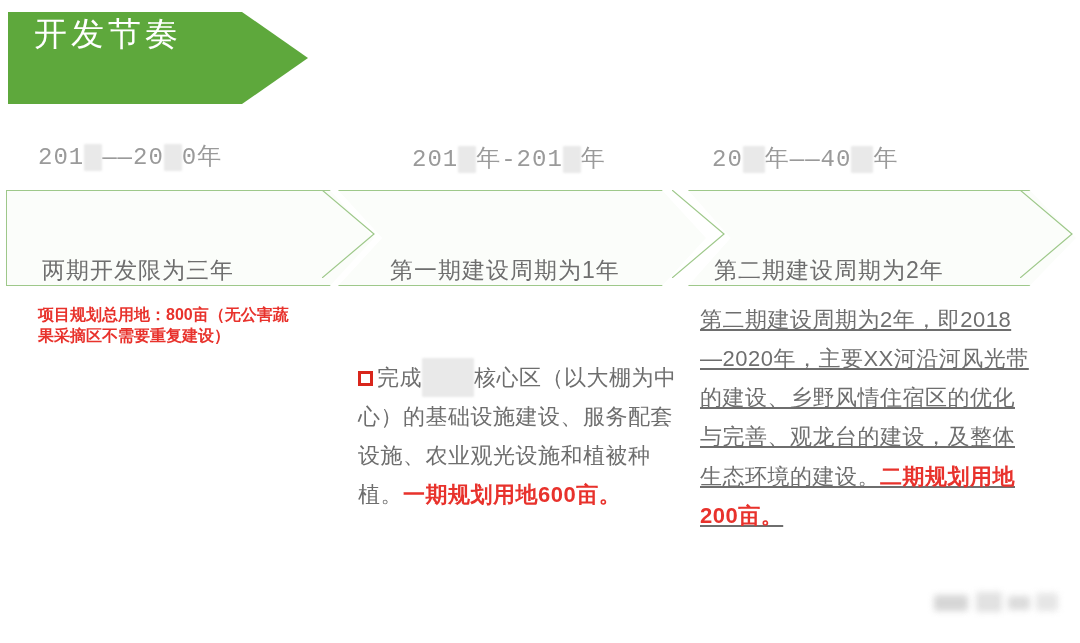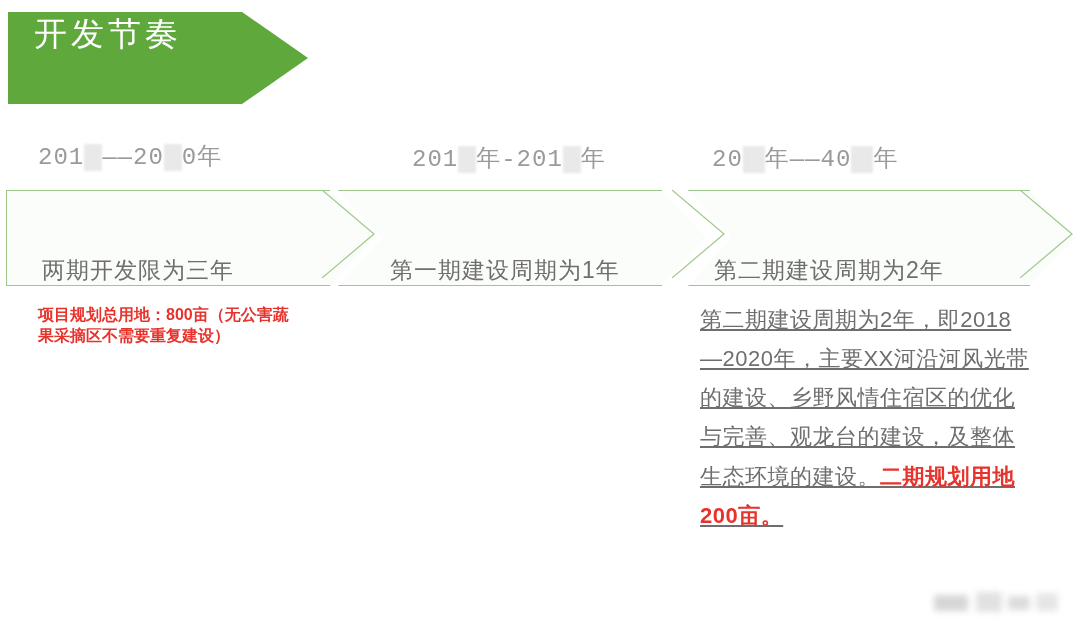--- a/index.html
+++ b/index.html
@@ -268,20 +268,23 @@
     </svg>
     <svg class="chev-arrow-line a3" viewBox="0 0 60 88">
       <polyline points="0,0 52,44 0,88" fill="none" stroke="#9EC88A" stroke-width="1.2"></polyline>
     </svg>
   </div>
 
   <div class="col col1">
     <p class="para red">项目规划总用地：800亩（无公害蔬果采摘区不需要重复建设）</p>
   </div>
 
+  <div class="col col2">
+    <p class="para"><span class="bullet-sq"></span><span>完成</span><span class="redact" style="width:52px">&nbsp;</span><span>核心区（以大棚为中心）的基础设施建设、服务配套设施、农业观光设施和植被种植。</span><span class="em-red">一期规划用地600亩。</span></p>
+  </div>
 
   <div class="col col3">
     <p class="para"><span>第二期建设周期为2年，即2018—2020年，主要XX河沿河风光带的建设、乡野风情住宿区的优化与完善、观龙台的建设，及整体生态环境的建设。</span><span class="em-red">二期规划用地200亩。</span></p>
   </div>
 
   <div class="watermark">
     <span class="wm-b b1"></span>
     <span class="wm-b b2"></span>
     <span class="wm-b b3"></span>
     <span class="wm-b b4"></span>

